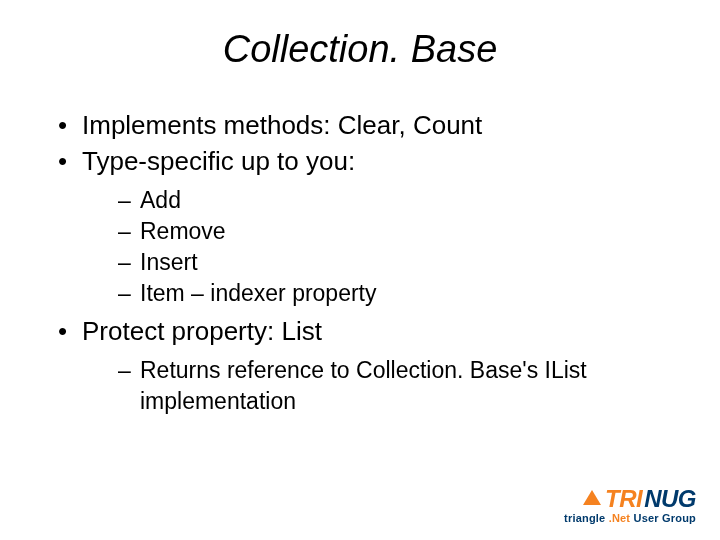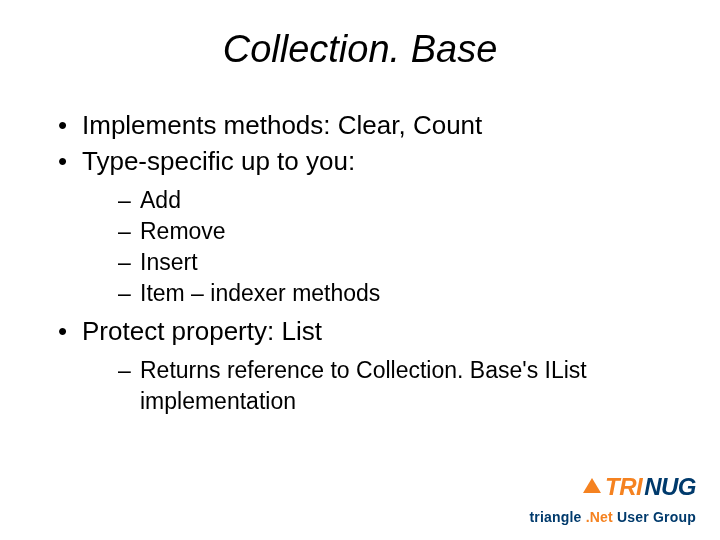--- a/index.html
+++ b/index.html
@@ -93,45 +93,45 @@
     width: 0;
     height: 0;
     border-left: 9px solid transparent;
     border-right: 9px solid transparent;
     border-bottom: 15px solid #f58220;
     display: inline-block;
     margin-right: 2px;
     transform: translateY(-2px);
   }
   .logo-sub {
-    font-size: 14px;
+    font-size: 11px;
     color: #003a6c;
     font-weight: bold;
-    margin-top: 11px;
+    margin-top: 2px;
     letter-spacing: 0.2px;
   }
   .logo-sub .orange { color: #f58220; }
 </style>
 </head>
 <body>
 
 <div class="slide">
   <h1 class="title">Collection. Base</h1>
 
   <ul class="level1">
     <li>
       <span>Implements methods: Clear, Count</span>
     </li>
     <li>
       <span>Type-specific up to you:</span>
       <ul class="level2">
         <li><span>Add</span></li>
         <li><span>Remove</span></li>
         <li><span>Insert</span></li>
-        <li><span>Item – indexer methods</span></li>
+        <li><span>Item – indexer property</span></li>
       </ul>
     </li>
     <li>
       <span>Protect property: List</span>
       <ul class="level2">
         <li><span>Returns reference to Collection. Base's IList implementation</span></li>
       </ul>
     </li>
   </ul>
 </div>

